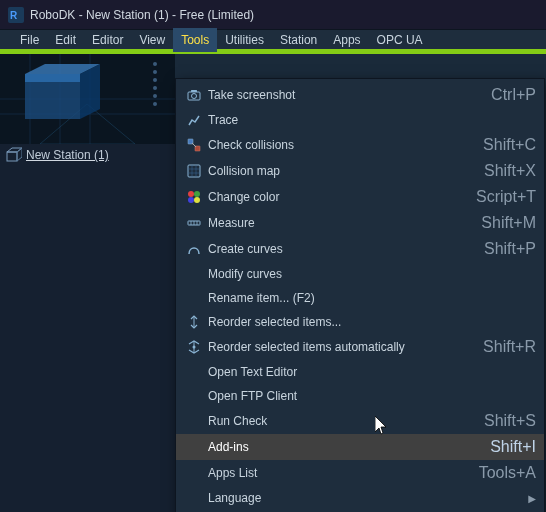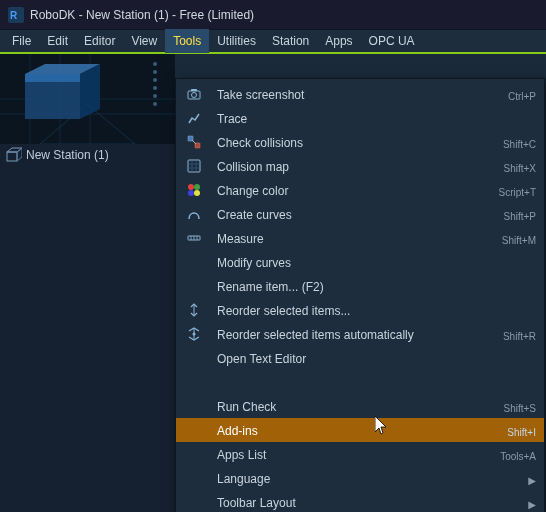--- a/index.html
+++ b/index.html
@@ -24,22 +24,22 @@
       gap: 6px;
       border-bottom: 1px solid #0d1520;
     }
 
     
     #menu-bar {
       background: #1e2d3d;
       height: 24px;
       display: flex;
       align-items: center;
-      padding: 0 4px;
-      border-bottom: 2px solid #84cc16;
+      padding: 0 12px;
+      border-bottom: 5px solid #84cc16;
     }
     .menu-item {
       padding: 2px 8px;
       cursor: pointer;
       color: #c8d4de;
       font-size: 12px;
       height: 24px;
       display: flex;
       align-items: center;
     }
@@ -55,20 +55,21 @@
       position: relative;
     }
 
     
     #sidebar {
       width: 175px;
       background: #152030;
       height: 100%;
       position: relative;
       overflow: hidden;
+      text-decoration: underline;
     }
     #sidebar-thumbnail {
       width: 100%;
       height: 90px;
       background: #0a1520;
       display: flex;
       align-items: center;
       justify-content: center;
       position: relative;
       overflow: hidden;
@@ -110,48 +111,47 @@
       width: 370px;
       background: #1e2d3d;
       border: 1px solid #0d1520;
       box-shadow: 3px 4px 12px rgba(0,0,0,0.6);
       pointer-events: all;
       padding: 3px 0;
     }
 
     .dd-item {
       display: flex;
-      align-items: flex-end;
+      align-items: center;
       padding: 4px 8px 4px 8px;
       cursor: pointer;
       color: #c8d4de;
       font-size: 12px;
       min-height: 22px;
       position: relative;
-      gap: 9px;
     }
     .dd-item.highlighted {
-      background: #a16207;
+      background: #404040;
       color: #ffffff;
     }
     .dd-icon {
       width: 20px;
       height: 16px;
       display: flex;
       align-items: center;
       justify-content: center;
       flex-shrink: 0;
       margin-right: 4px;
     }
     .dd-label {
       flex: 1;
     }
     .dd-shortcut {
       color: #8a9aaa;
-      font-size: 10px;
+      font-size: 16px;
       margin-left: 8px;
     }
     .dd-item.highlighted .dd-shortcut {
       color: #c0d4e8;
     }
     .dd-arrow {
       margin-left: 6px;
       font-size: 10px;
       color: #8a9aaa;
     }
@@ -287,39 +287,39 @@
               <circle cx="4" cy="10" r="3" fill="#4040e0"></circle>
               <circle cx="10" cy="10" r="3" fill="#e0e040"></circle>
             </svg>
           </span>
           <span class="dd-label">Change color</span>
           <span class="dd-shortcut">Script+T</span>
         </div>
         <div class="dd-item">
           <span class="dd-icon">
             <svg width="14" height="14" viewBox="0 0 14 14">
-              <path d="M2,12 C2,4 12,4 12,12" fill="none" stroke="#8ab4d4" stroke-width="1.5"></path>
-            </svg>
-          </span>
-          <span class="dd-label">Create curves</span>
-          <span class="dd-shortcut">Shift+P</span>
-        </div>
-        <div class="dd-item">
-          <span class="dd-icon">
-            <svg width="14" height="14" viewBox="0 0 14 14">
               <rect x="1" y="5" width="12" height="4" rx="0.5" fill="none" stroke="#8ab4d4" stroke-width="1"></rect>
               <line x1="4" y1="5" x2="4" y2="9" stroke="#8ab4d4" stroke-width="0.8"></line>
               <line x1="7" y1="5" x2="7" y2="9" stroke="#8ab4d4" stroke-width="0.8"></line>
               <line x1="10" y1="5" x2="10" y2="9" stroke="#8ab4d4" stroke-width="0.8"></line>
             </svg>
           </span>
           <span class="dd-label">Measure</span>
           <span class="dd-shortcut">Shift+M</span>
         </div>
         <div class="dd-item">
+          <span class="dd-icon">
+            <svg width="14" height="14" viewBox="0 0 14 14">
+              <path d="M2,12 C2,4 12,4 12,12" fill="none" stroke="#8ab4d4" stroke-width="1.5"></path>
+            </svg>
+          </span>
+          <span class="dd-label">Create curves</span>
+          <span class="dd-shortcut">Shift+P</span>
+        </div>
+        <div class="dd-item">
           <span class="dd-icon"></span>
           <span class="dd-label">Modify curves</span>
         </div>
         <div class="dd-item">
           <span class="dd-icon"></span>
           <span class="dd-label">Rename item... (F2)</span>
         </div>
         <div class="dd-item">
           <span class="dd-icon">
             <svg width="14" height="14" viewBox="0 0 14 14">
@@ -341,20 +341,21 @@
           </span>
           <span class="dd-label">Reorder selected items automatically</span>
           <span class="dd-shortcut">Shift+R</span>
         </div>
         <div class="dd-item">
           <span class="dd-icon"></span>
           <span class="dd-label">Open Text Editor</span>
         </div>
         <div class="dd-item">
           <span class="dd-icon"></span>
+          <span class="dd-label">Open FTP Client</span>
         </div>
         <div class="dd-item">
           <span class="dd-icon"></span>
           <span class="dd-label">Run Check</span>
           <span class="dd-shortcut">Shift+S</span>
         </div>
         <div class="dd-item highlighted">
           <span class="dd-icon"></span>
           <span class="dd-label">Add-ins</span>
           <span class="dd-shortcut">Shift+I</span>

